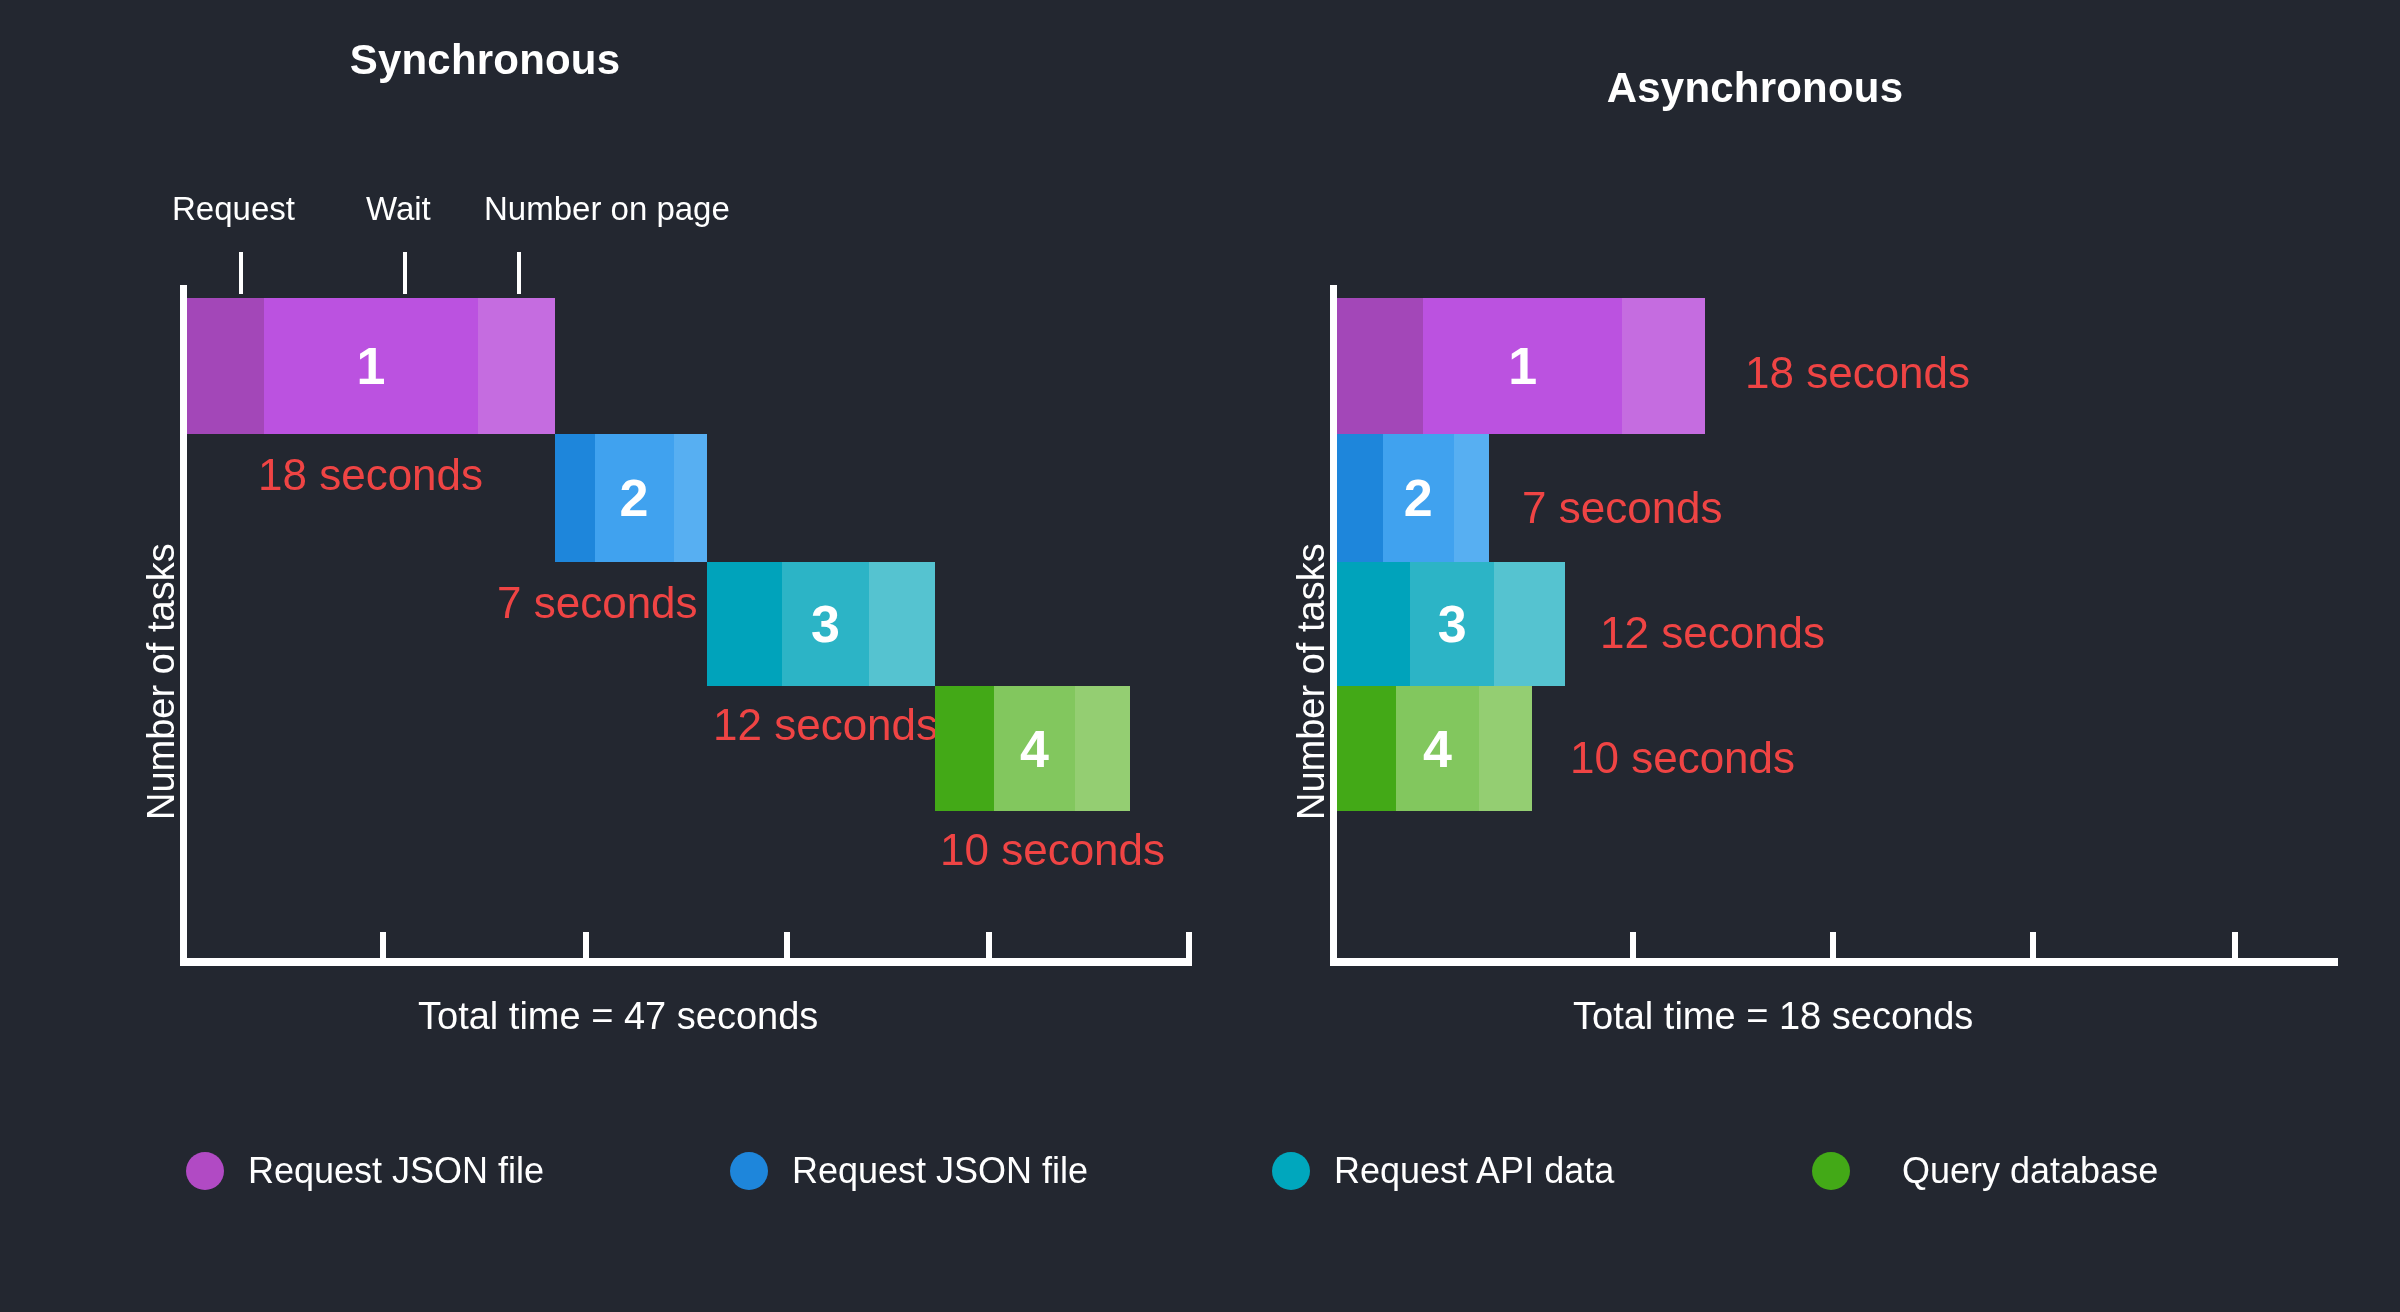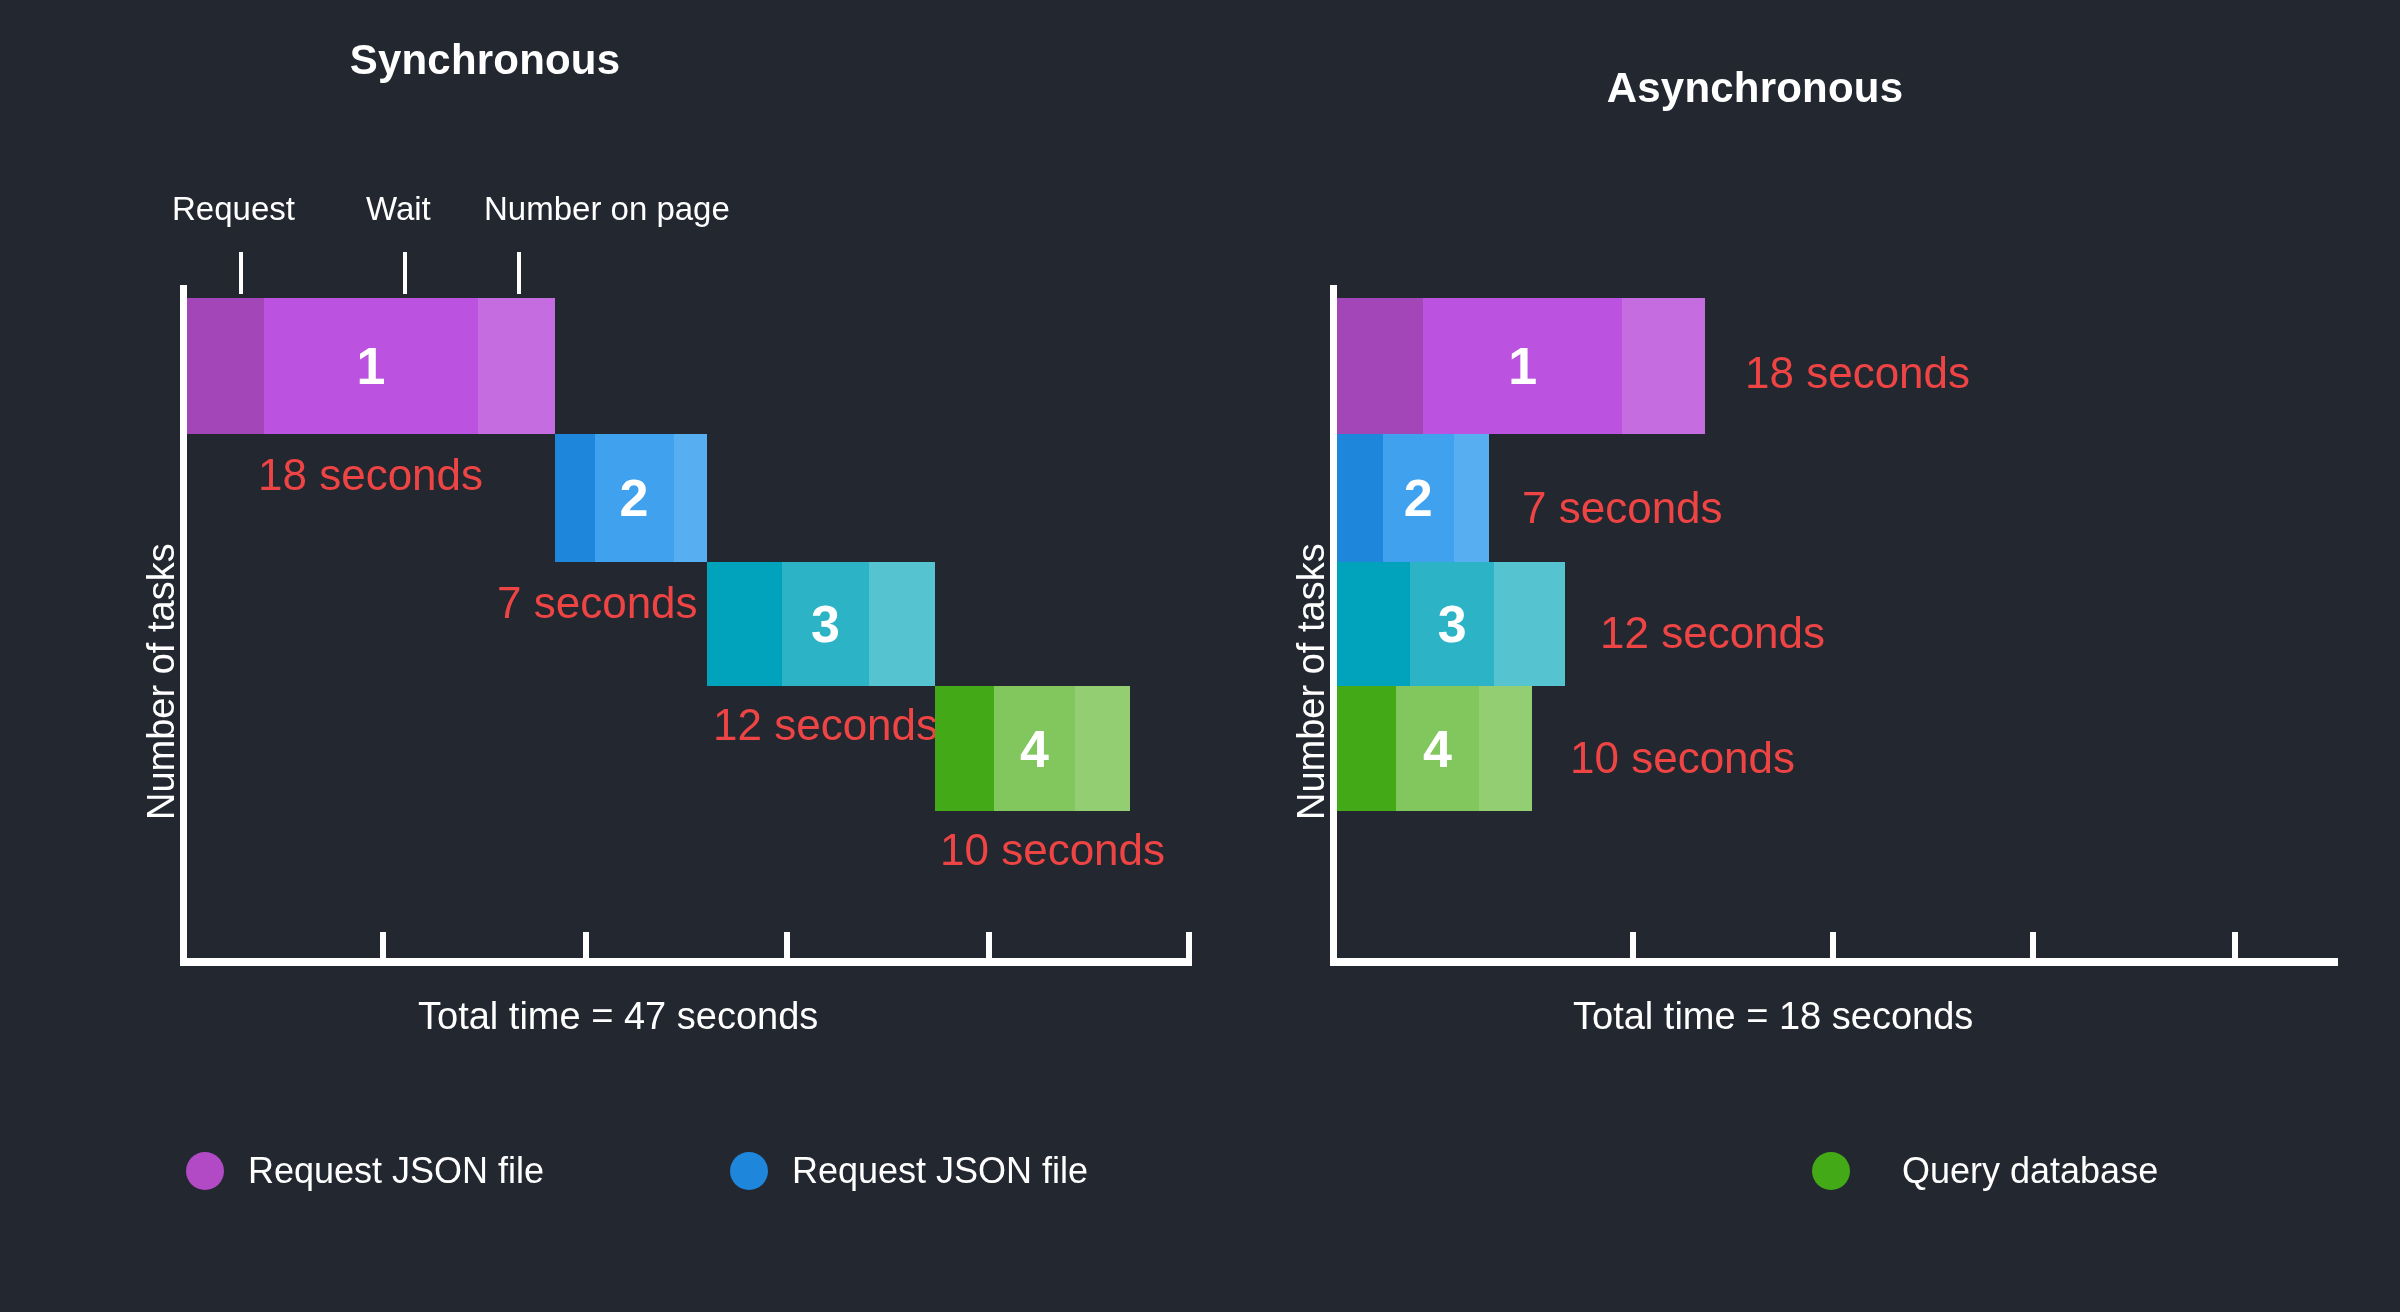--- a/index.html
+++ b/index.html
@@ -260,17 +260,21 @@
 
 <div id="legend">
   <div class="legend-item" style="left:186px;">
     <div class="legend-dot" style="background:#b14ac4;"></div>
     <div class="legend-text">Request JSON file</div>
   </div>
   <div class="legend-item" style="left:730px;">
     <div class="legend-dot" style="background:#1e86db;"></div>
     <div class="legend-text">Request JSON file</div>
   </div>
+  <div class="legend-item" style="left:1272px;">
+    <div class="legend-dot" style="background:#00a7bd;"></div>
+    <div class="legend-text">Request API data</div>
+  </div>
   <div class="legend-item" style="left:1812px;gap:28px;">
     <div class="legend-dot" style="background:#43a917;"></div>
     <div class="legend-text">Query database</div>
   </div>
 </div>
 
 </body></html>

